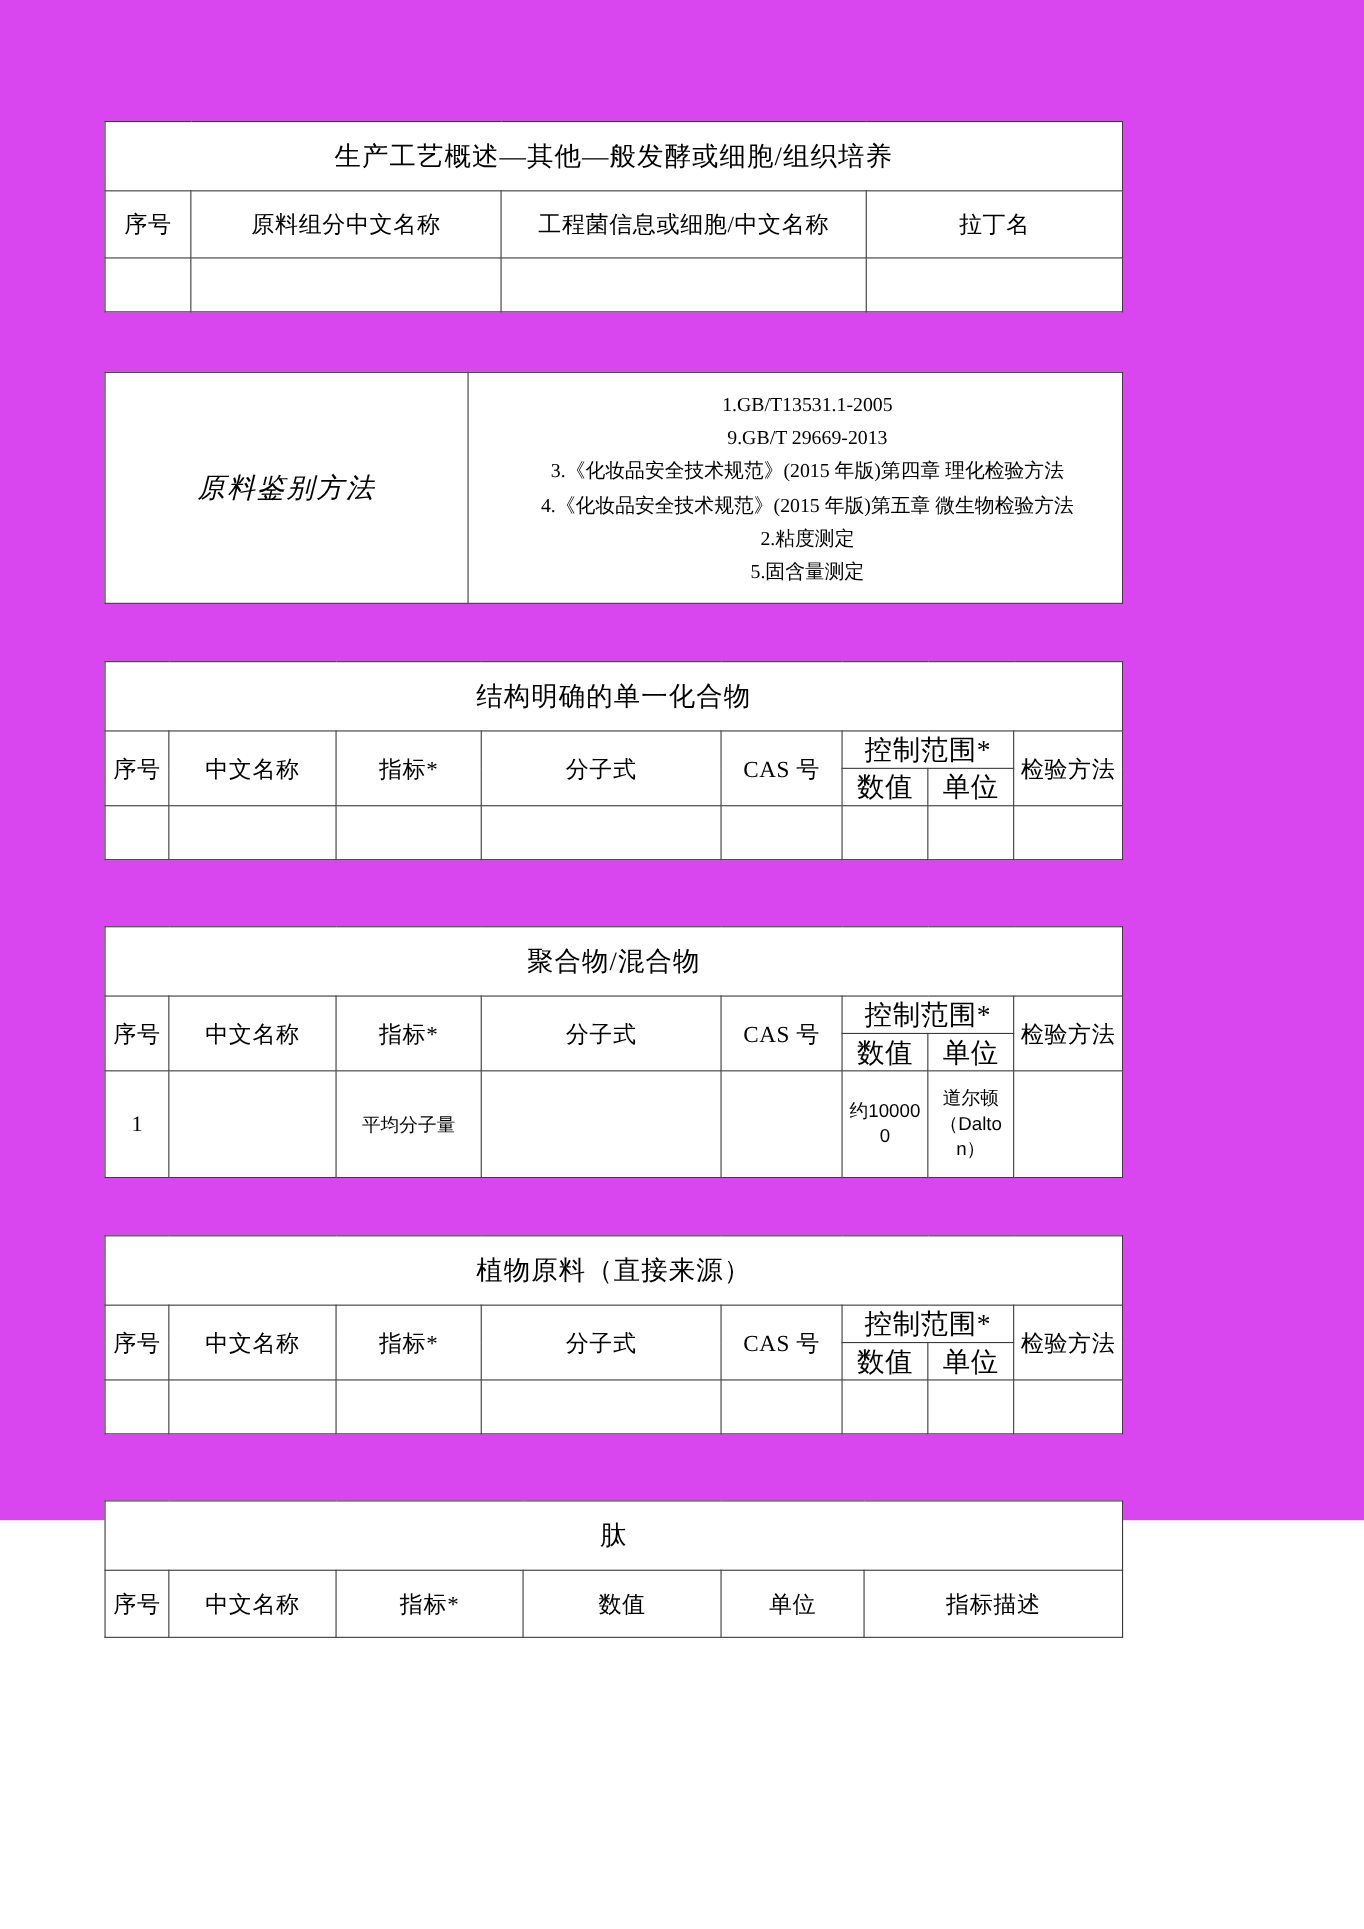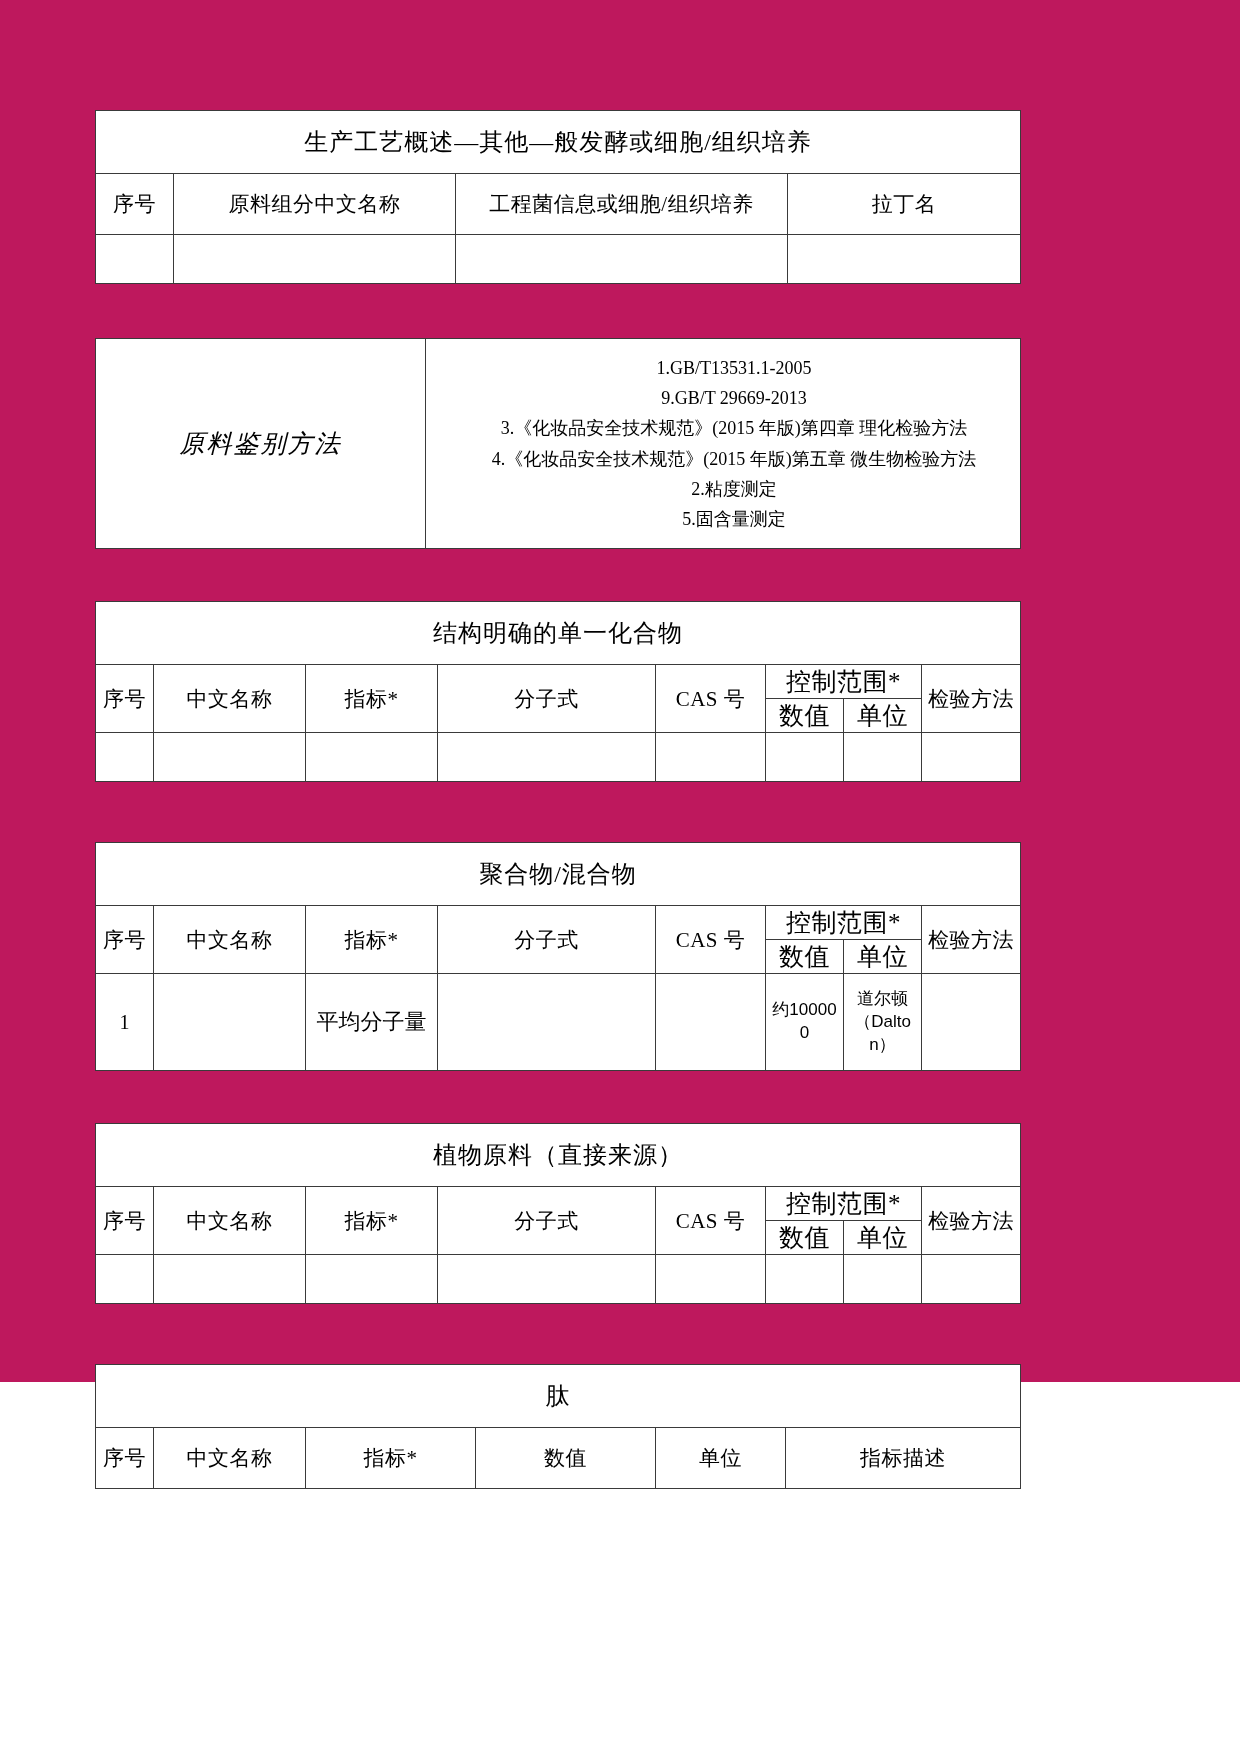--- a/index.html
+++ b/index.html
@@ -13,21 +13,21 @@
     font-family: "Liberation Serif", "DejaVu Serif", serif;
     color: #000000;
     position: relative;
   }
   .page {
     position: relative;
     width: 1240px;
     height: 1382px;
     box-sizing: border-box;
     padding: 0;
-    background: #be185d;
+    background: #d946ef;
   }
   .content {
     position: absolute;
     left: 95px;
     top: 0;
     width: 925px;
   }
 
   table.form {
     border-collapse: collapse;
@@ -93,21 +93,21 @@
   .gap-52 { height: 52px; }
   .gap-60 { height: 60px; }
   .gap-110 { height: 110px; }
 
   .seq-stack {
     font-size: 21px;
     font-weight: bold;
     line-height: 1.15;
   }
   .cell-data {
-    font-size: 22px;
+    font-size: 17px;
     height: 92px;
     font-family: "Liberation Sans", "DejaVu Sans", sans-serif;
   }
   .cell-data-serif {
     font-size: 20px;
     height: 92px;
   }
   .wrapcell {
     font-size: 17px;
     line-height: 1.35;
@@ -142,21 +142,21 @@
         <col style="width:332px">
         <col style="width:233px">
       </colgroup>
       <tbody>
         <tr>
           <td class="tbl-title" colspan="4">生产工艺概述—其他—般发酵或细胞/组织培养</td>
         </tr>
         <tr>
           <td class="col-head">序号</td>
           <td class="col-head">原料组分中文名称</td>
-          <td class="col-head">工程菌信息或细胞/组织培养</td>
+          <td class="col-head">工程菌信息或细胞/中文名称</td>
           <td class="col-head">拉丁名</td>
         </tr>
         <tr class="empty-row">
           <td></td>
           <td></td>
           <td></td>
           <td></td>
         </tr>
       </tbody>
     </table>

